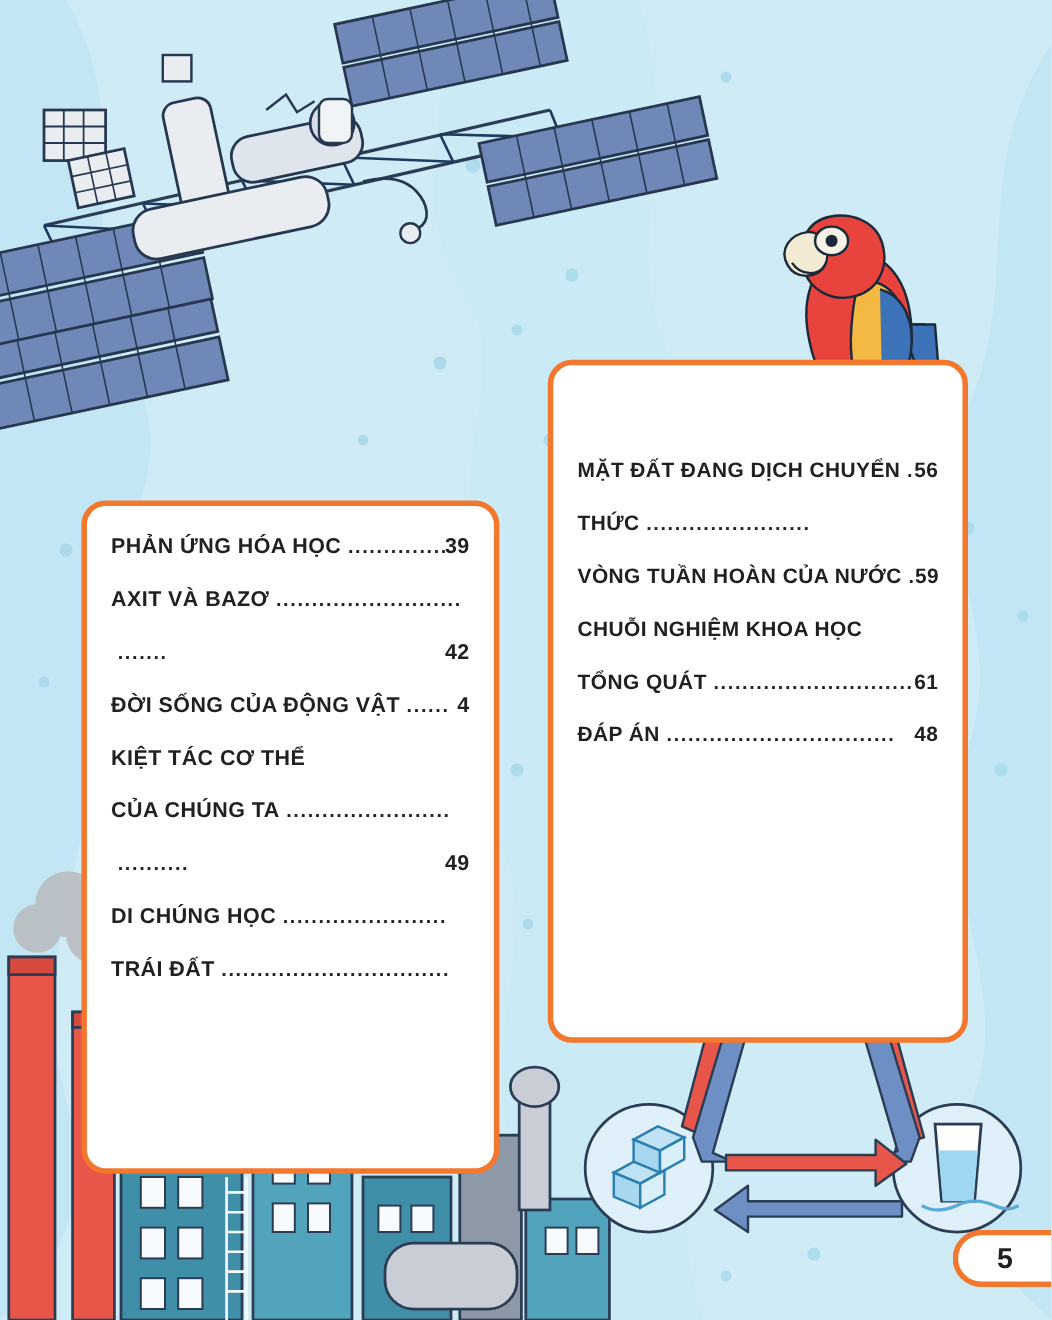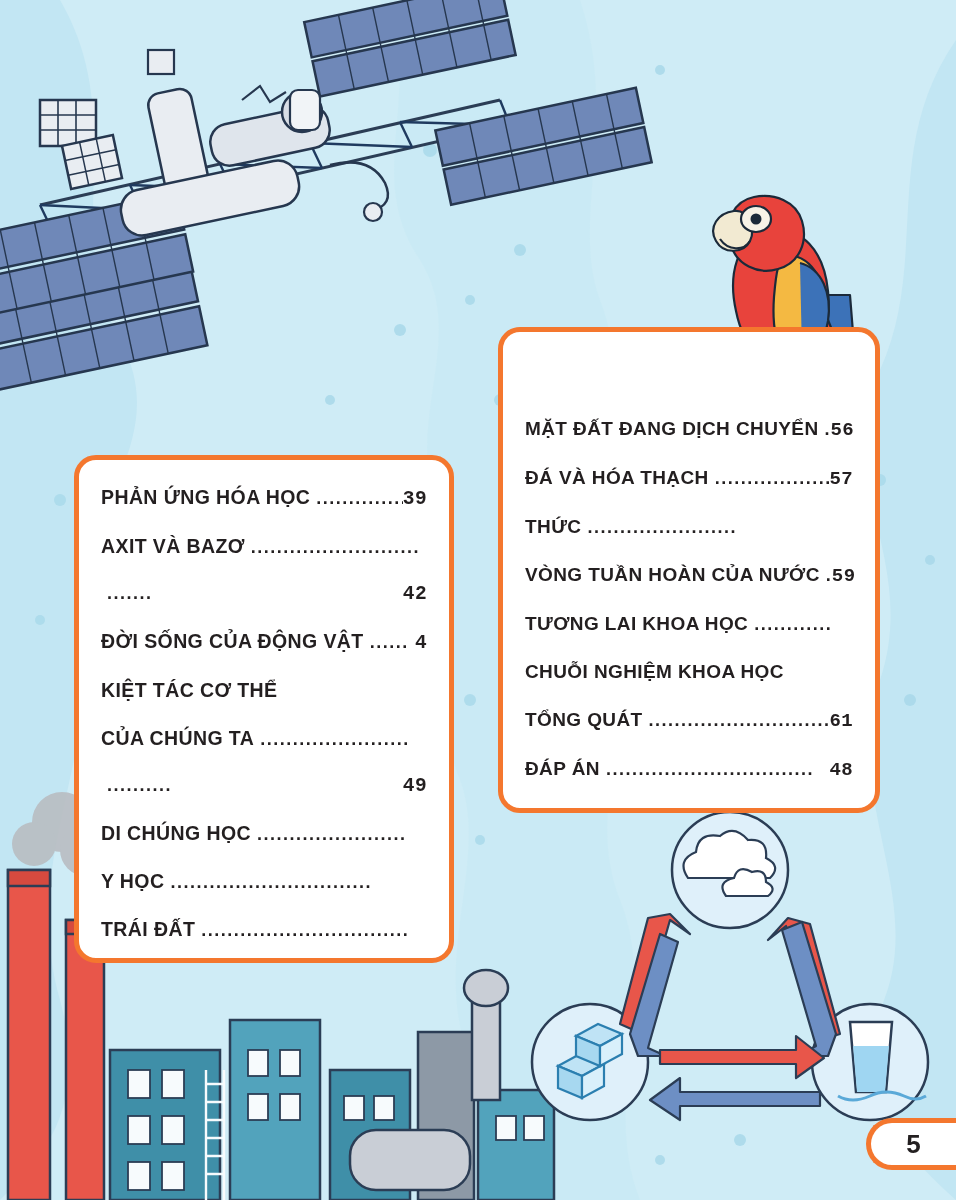--- a/index.html
+++ b/index.html
@@ -34,28 +34,28 @@
     position: absolute;
     background: #ffffff;
     border: 5px solid #f4772e;
     border-radius: 22px;
     box-sizing: border-box;
   }
   #toc-left {
     left: 74px;
     top: 455px;
     width: 380px;
-    height: 508px;
+    height: 612px;
     padding: 26px 22px 10px 22px;
   }
   #toc-right {
     left: 498px;
     top: 327px;
     width: 382px;
-    height: 486px;
+    height: 621px;
     padding: 86px 22px 10px 22px;
   }
 
   .toc-line {
     display: flex;
     align-items: baseline;
     font-size: 19.5px;
     font-weight: bold;
     color: #231f20;
     letter-spacing: 0.4px;
@@ -73,21 +73,20 @@
     letter-spacing: 1.5px;
     font-weight: bold;
     font-size: 18px;
   }
   .toc-dots.short {
     flex: 0 0 auto;
   }
   .toc-page {
     flex: 0 0 auto;
     font-weight: bold;
-    font-family: Liberation Mono, monospace;
   }
   .toc-line.nopage .toc-dots { flex: 0 0 auto; }
 
   
   #page-number {
     position: absolute;
     right: 0px;
     bottom: 30px;
     width: 90px;
     height: 52px;
@@ -352,58 +351,43 @@
     <div class="toc-line">
       <span class="toc-dots">..........</span>
       <span class="toc-page">49</span>
     </div>
     <div class="toc-line nopage">
       <span class="toc-title">DI CHÚNG HỌC</span>
       <span class="toc-dots">.......................</span>
       <span class="toc-page"></span>
     </div>
     <div class="toc-line nopage">
-      <span class="toc-title">Y HỌC</span>
-      <span class="toc-dots">...............................</span>
-      <span class="toc-page"></span>
-    </div>
-    <div class="toc-line nopage">
       <span class="toc-title">TRÁI ĐẤT</span>
       <span class="toc-dots">................................</span>
       <span class="toc-page"></span>
     </div>
   </div>
 
   <div class="toc-box" id="toc-right">
     <div class="toc-line">
       <span class="toc-title">MẶT ĐẤT ĐANG DỊCH CHUYỂN</span>
       <span class="toc-dots">....</span>
       <span class="toc-page">56</span>
     </div>
-    <div class="toc-line">
-      <span class="toc-title">ĐÁ VÀ HÓA THẠCH</span>
-      <span class="toc-dots">..................</span>
-      <span class="toc-page">57</span>
-    </div>
     <div class="toc-line nopage">
       <span class="toc-title">THỨC</span>
       <span class="toc-dots">.......................</span>
       <span class="toc-page"></span>
     </div>
     <div class="toc-line">
       <span class="toc-title">VÒNG TUẦN HOÀN CỦA NƯỚC</span>
       <span class="toc-dots">...</span>
       <span class="toc-page">59</span>
     </div>
     <div class="toc-line nopage">
-      <span class="toc-title">TƯƠNG LAI KHOA HỌC</span>
-      <span class="toc-dots">............</span>
-      <span class="toc-page"></span>
-    </div>
-    <div class="toc-line nopage">
       <span class="toc-title">CHUỖI NGHIỆM KHOA HỌC</span>
       <span class="toc-dots short"></span>
       <span class="toc-page"></span>
     </div>
     <div class="toc-line">
       <span class="toc-title">TỔNG QUÁT</span>
       <span class="toc-dots">..............................</span>
       <span class="toc-page">61</span>
     </div>
     <div class="toc-line">

